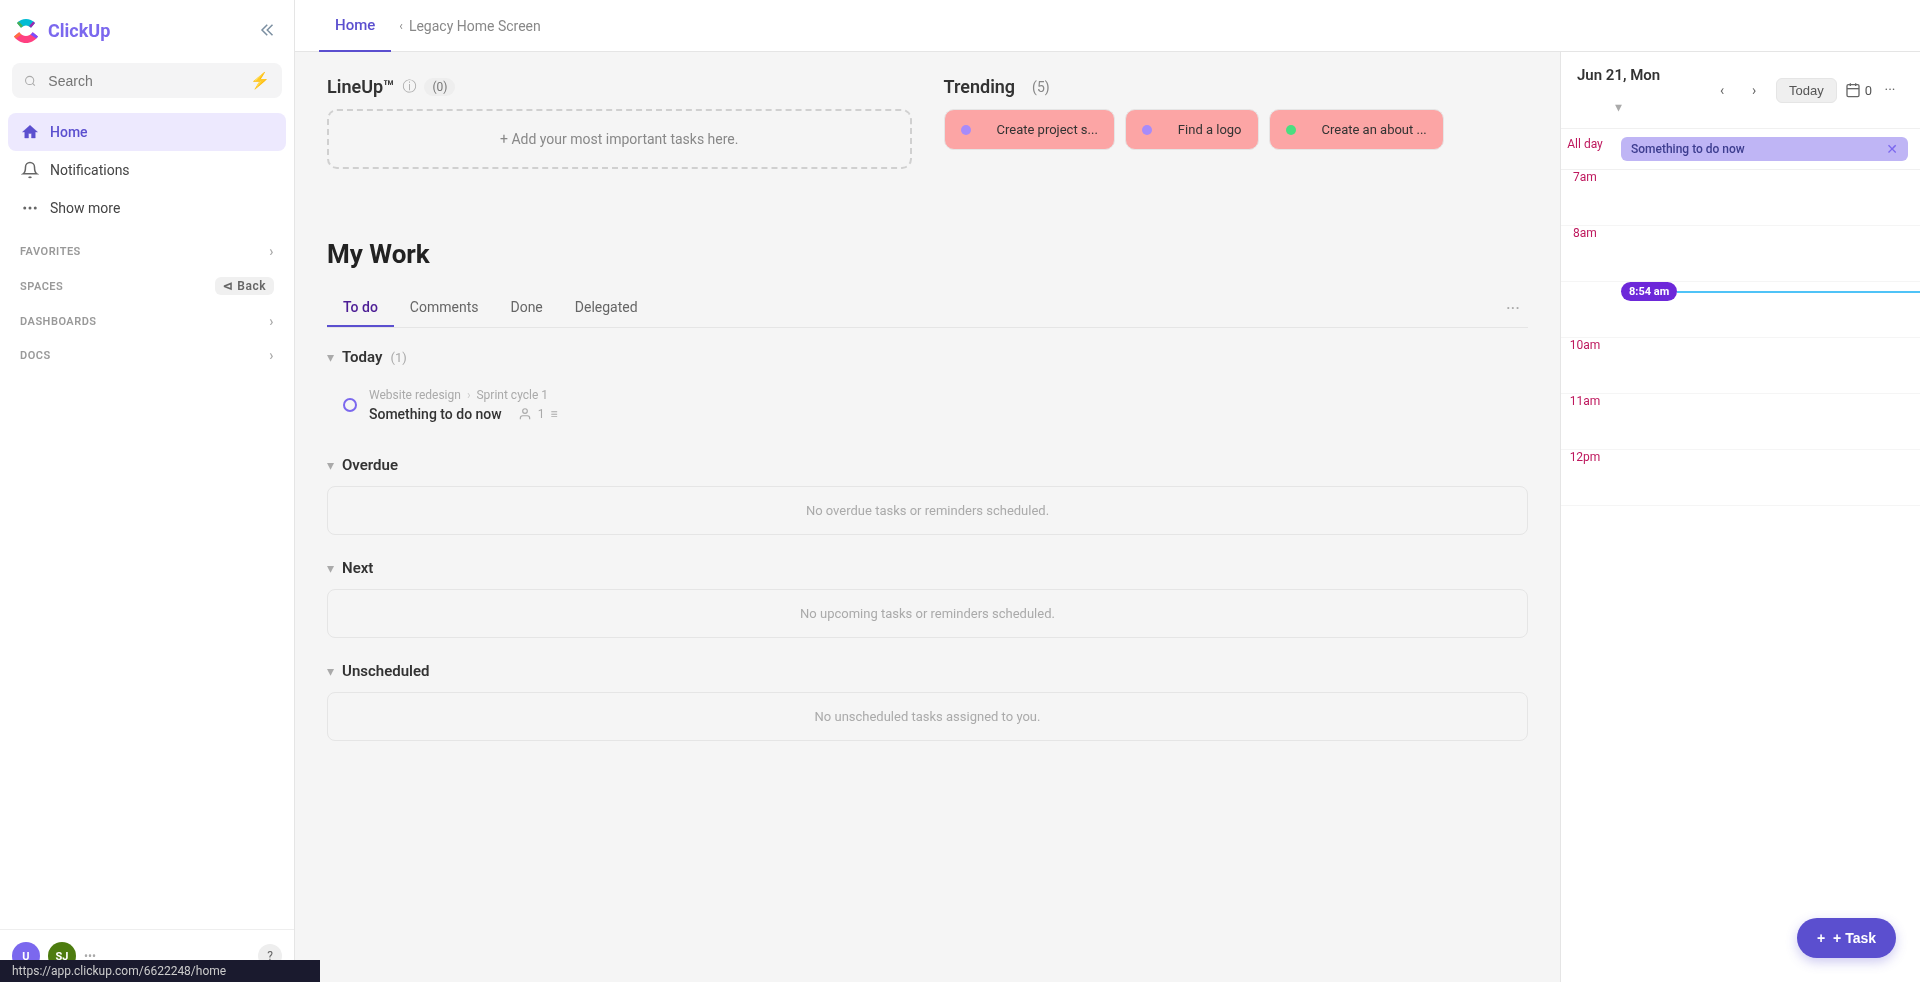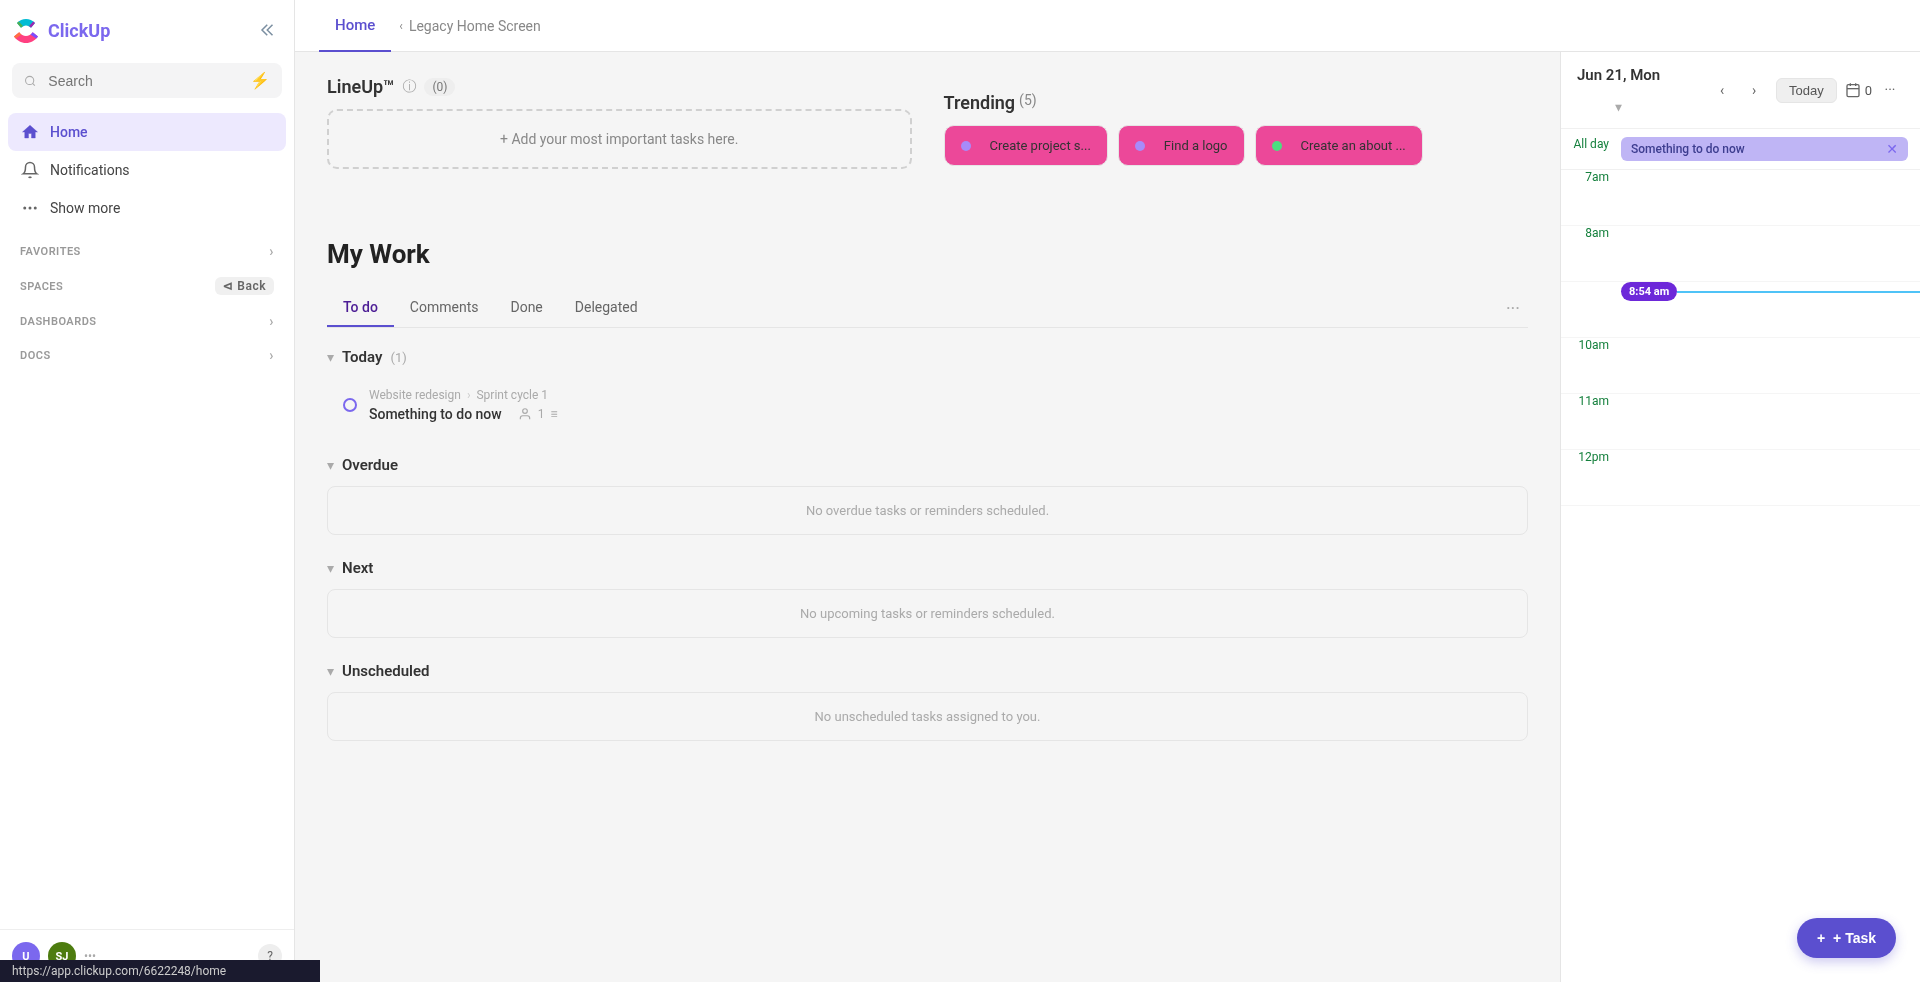--- a/index.html
+++ b/index.html
@@ -42,25 +42,25 @@
 
     #content { display: flex; flex: 1; overflow: hidden; }
     #main-panel { flex: 1; overflow-y: auto; padding: 24px 32px; }
 
     
     #lineup-header { display: flex; align-items: center; gap: 8px; margin-bottom: 12px; }
     #lineup-title { font-size: 18px; font-weight: 600; color: #333; }
     #lineup-badge { background: #eee; border-radius: 10px; padding: 2px 8px; font-size: 12px; color: #777; }
     #lineup-info { color: #aaa; font-size: 14px; }
     #lineup-add { border: 2px dashed #d0d0d0; border-radius: 10px; padding: 20px; text-align: center; color: #888; font-size: 14px; cursor: pointer; margin-bottom: 28px; }
-    #trending-header { display: flex; gap: 4px; margin-bottom: 12px; margin-top: 16px; }
+    #trending-header { display: flex; align-items: center; gap: 17px; margin-bottom: 12px; }
     #trending-title { font-size: 18px; font-weight: 600; }
     #trending-count { font-size: 14px; color: #888; }
     #trending-cards { display: flex; gap: 10px; }
-    .trending-card { border: 1px solid #e5e5e5; border-radius: 10px; padding: 12px 16px; background: #ec4899; display: flex; align-items: center; gap: 19px; font-size: 13px; cursor: pointer; white-space: nowrap; }
+    .trending-card { border: 1px solid #e5e5e5; border-radius: 10px; padding: 12px 16px; background: #fca5a5; display: flex; align-items: center; gap: 26px; font-size: 13px; cursor: pointer; white-space: nowrap; }
     .trending-dot { width: 10px; height: 10px; border-radius: 50%; flex-shrink: 0; }
 
     
     #my-work-title { font-size: 26px; font-weight: 700; margin-bottom: 20px; color: #222; margin-top: 42px; }
     #work-tabs { display: flex; align-items: center; gap: 0; border-bottom: 1px solid #e5e5e5; margin-bottom: 20px; }
     .work-tab { padding: 10px 16px; font-size: 14px; color: #666; cursor: pointer; border-bottom: 2px solid transparent; }
     .work-tab.active { color: #4c1d95; border-bottom: 2px solid #5b4fcf; font-weight: 500; }
     .work-tab-more { margin-left: auto; color: #aaa; cursor: pointer; font-size: 18px; padding: 8px; }
 
     .section-header { display: flex; align-items: center; gap: 8px; margin-bottom: 12px; }
@@ -84,21 +84,21 @@
     #cal-header { padding: 14px 16px; display: flex; align-items: center; gap: 8px; border-bottom: 1px solid #f0f0f0; }
     #cal-date { font-size: 15px; font-weight: 600; cursor: pointer; display: flex; align-items: center; gap: 16px; flex-direction: column; }
     #cal-nav { display: flex; gap: 4px; margin-left: auto; }
     .cal-nav-btn { width: 28px; height: 28px; border-radius: 6px; display: flex; align-items: center; justify-content: center; cursor: pointer; color: #666; font-size: 14px; }
     #today-btn { padding: 4px 12px; border-radius: 6px; border: 1px solid #e5e5e5; font-size: 13px; cursor: pointer; color: #555; }
     #cal-options { display: flex; align-items: center; gap: 4px; }
     #cal-count-badge { display: flex; align-items: center; gap: 4px; font-size: 13px; color: #555; }
 
     #cal-body { flex: 1; overflow-y: auto; }
     .cal-allday { display: flex; align-items: flex-start; padding: 8px 0; border-bottom: 1px solid #f0f0f0; }
-    .cal-time-label { width: 60px; text-align: right; font-size: 12px; color: #15803d; padding-right: 12px; flex-shrink: 0; }
+    .cal-time-label { width: 60px; text-align: center; font-size: 12px; color: #be185d; padding-right: 12px; flex-shrink: 0; }
     .cal-event-area { flex: 1; padding-right: 12px; }
     .cal-event { background: #bfb5f5; border-radius: 6px; padding: 4px 10px; font-size: 12px; color: #3d3d8f; font-weight: 500; display: flex; align-items: center; justify-content: space-between; }
     .cal-event-close { color: #7b68ee; cursor: pointer; font-size: 14px; }
 
     .cal-time-row { display: flex; align-items: flex-start; min-height: 56px; border-bottom: 1px solid #f5f5f5; }
     .cal-time-row.current { position: relative; }
     .current-time-indicator { position: absolute; left: 60px; right: 0; display: flex; align-items: center; }
     .current-time-badge { background: #6d28d9; color: #fff; font-size: 11px; font-weight: 700; padding: 3px 8px; border-radius: 12px; white-space: nowrap; }
     .current-time-line { flex: 1; height: 2px; background: #4fc3f7; }
 

